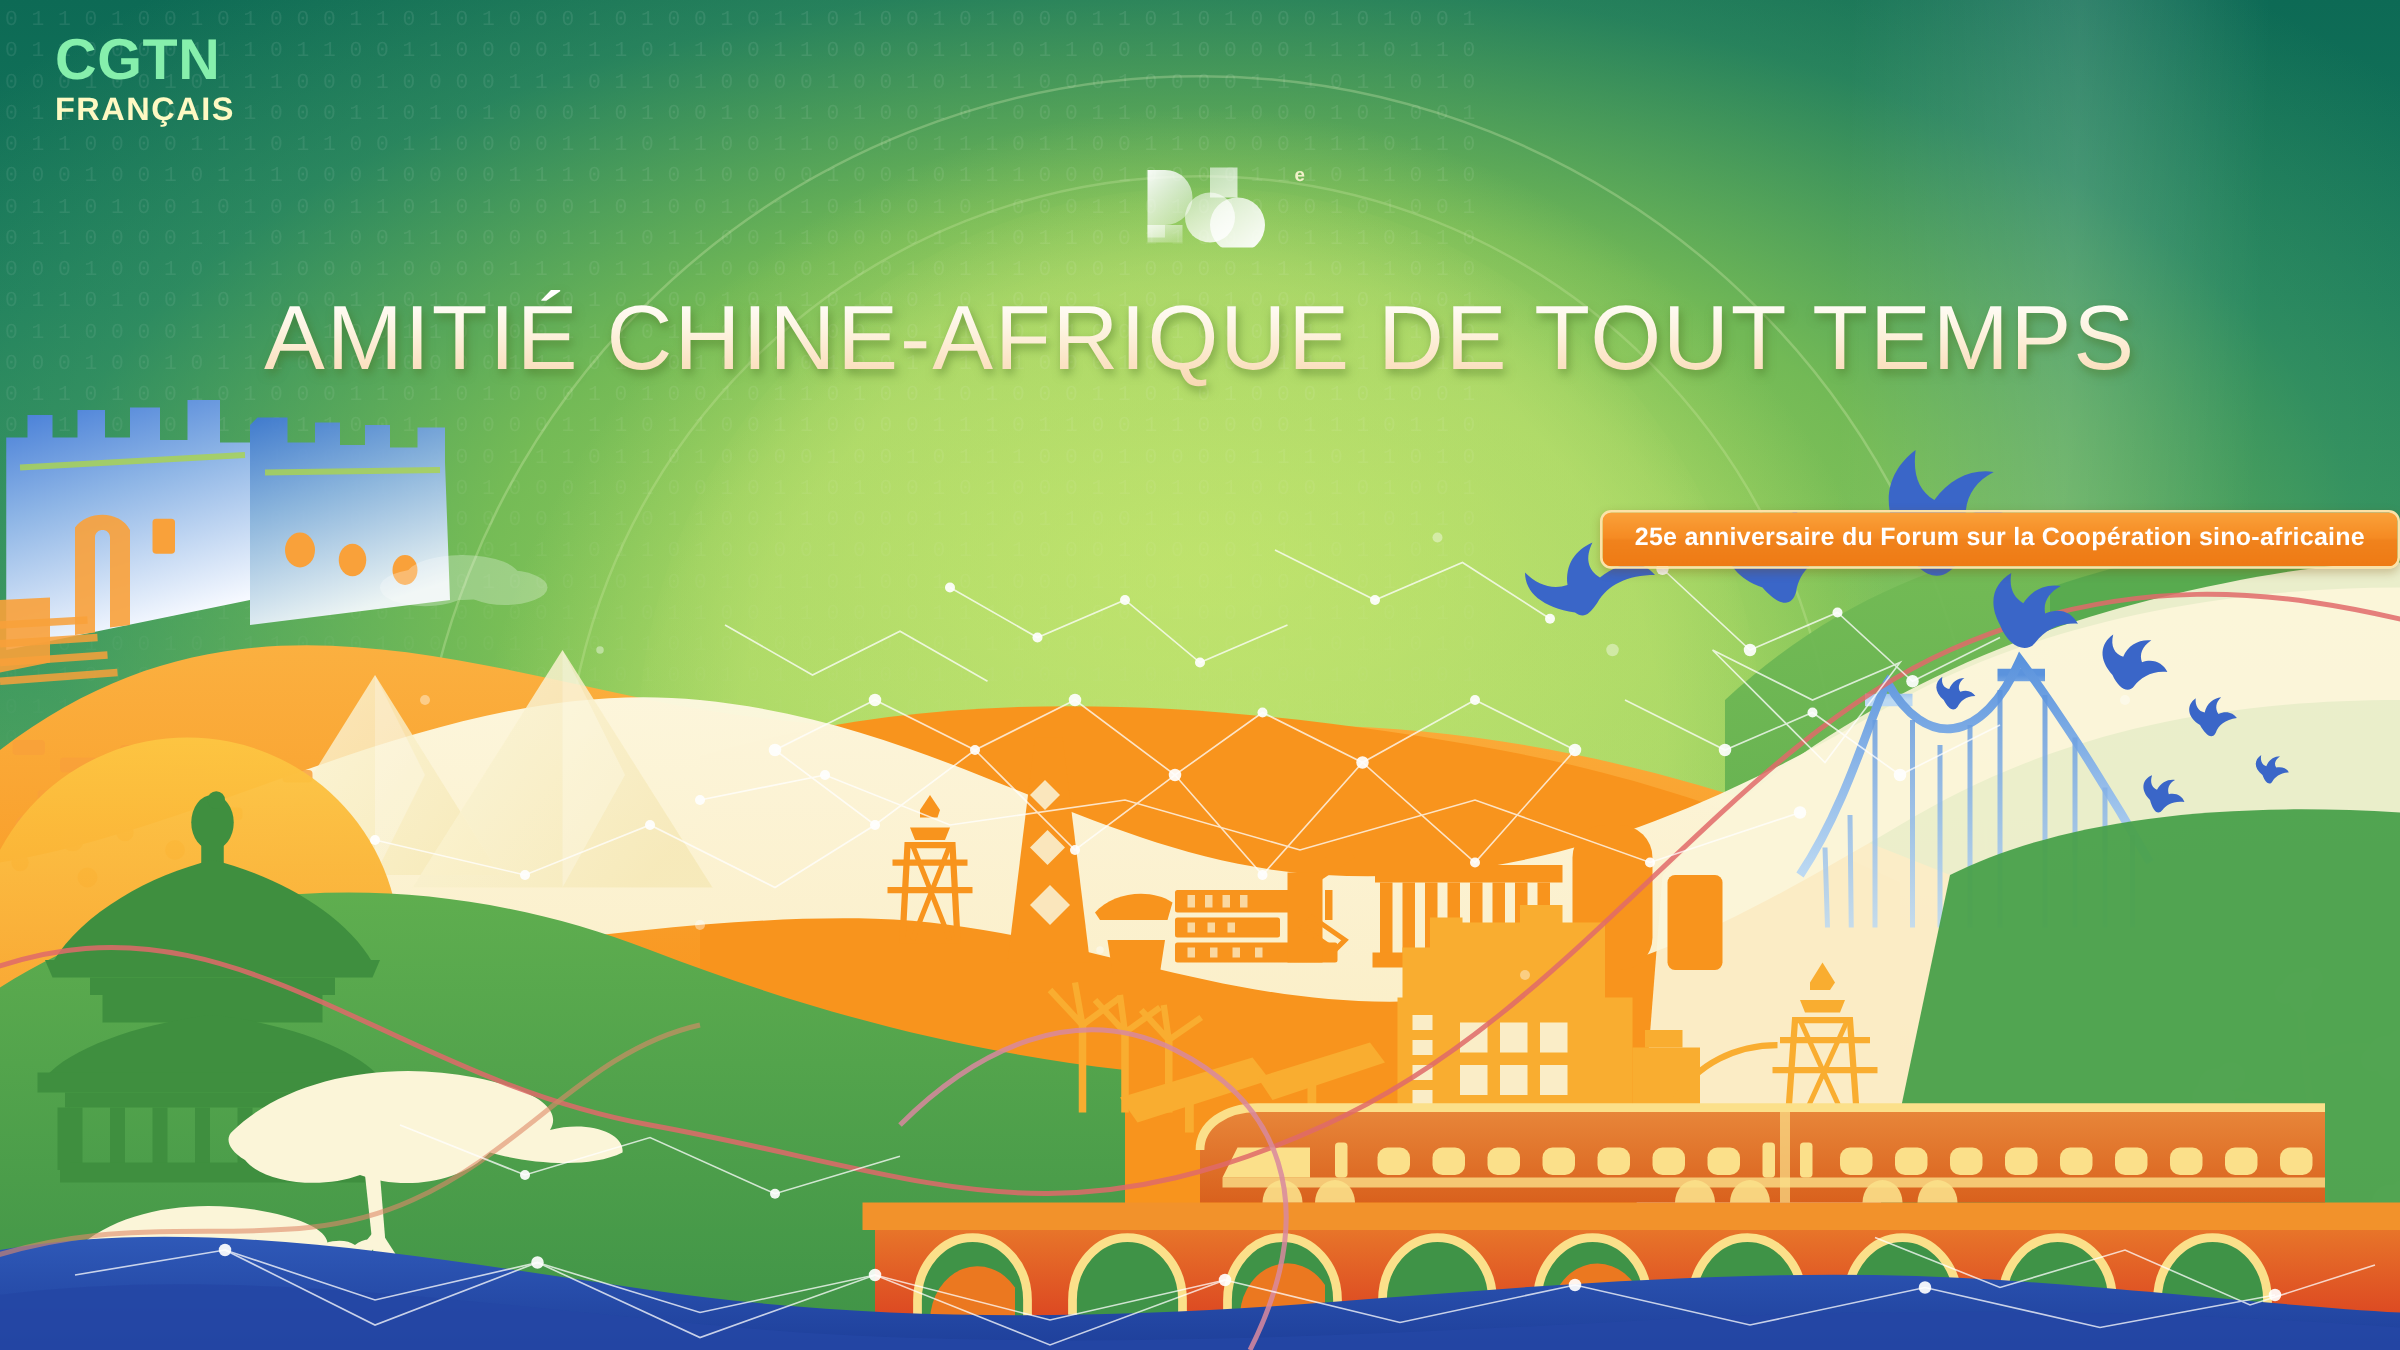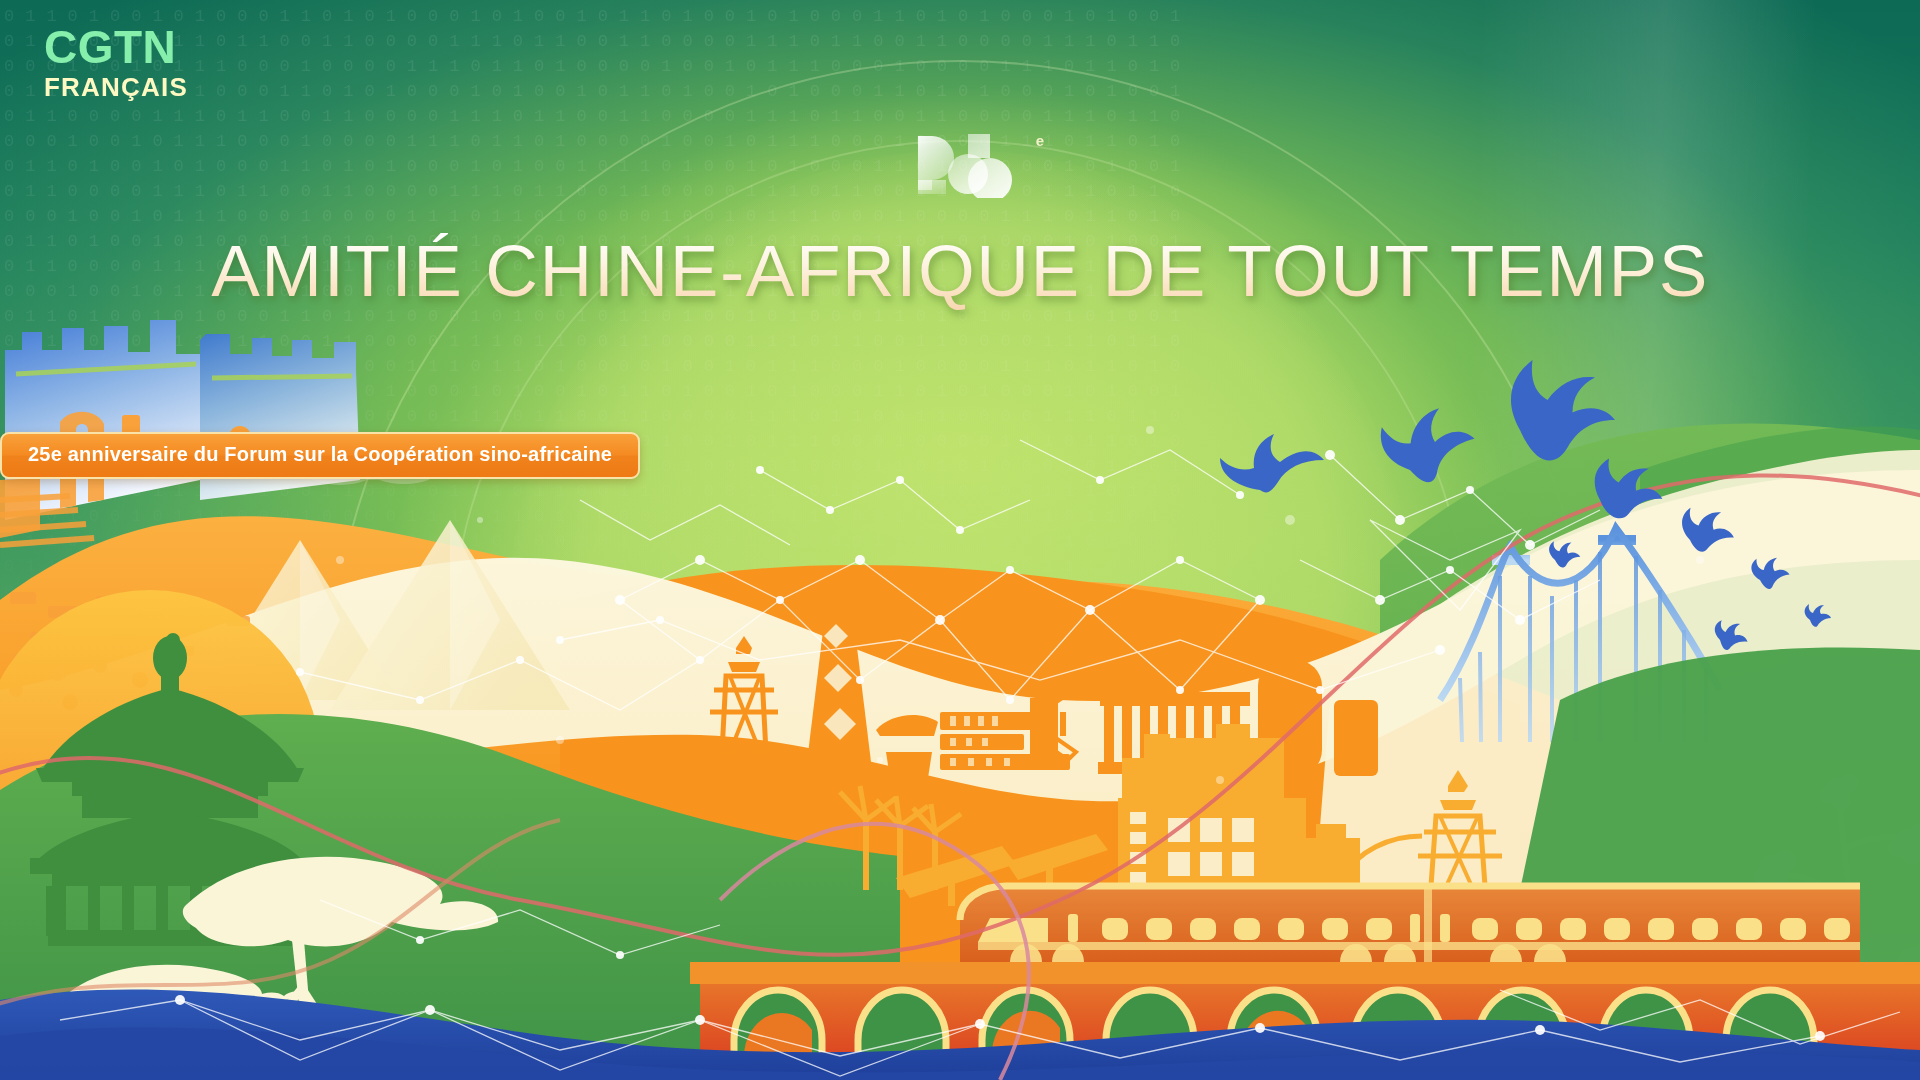--- a/index.html
+++ b/index.html
@@ -65,21 +65,21 @@
   .titles { position:absolute; left:0; right:0; top:228px; text-align:center; z-index:45; }
   .title-line {
     font-size:73px; font-weight:normal; letter-spacing:1.5px; line-height:86px;
     background:linear-gradient(180deg, #ffffff 8%, #fdf4e2 40%, #fbe3c4 72%, #f7d5ae 100%);
     -webkit-background-clip:text; background-clip:text; color:transparent;
     filter:drop-shadow(2px 4px 4px rgba(70,110,30,0.5));
     white-space:nowrap;
   }
 
   
-  .pill-wrap { position:absolute; left:0; right:0; top:432px; text-align:left; z-index:45; }
+  .pill-wrap { position:absolute; left:0; right:0; top:408px; text-align:right; z-index:45; }
   .pill {
     display:inline-block; padding:9px 26px 11px;
     background:linear-gradient(180deg, #f9a13a 0%, #f58a22 48%, #f0821c 52%, #ee7a14 100%);
     border:2px solid #fbe2a8; border-radius:9px;
     color:#ffffff; font-size:20px; font-weight:bold; letter-spacing:0.2px;
     box-shadow:0 3px 8px rgba(120,70,0,0.28);
   }
 
   
   .scene { position:absolute; inset:0; z-index:20; }

